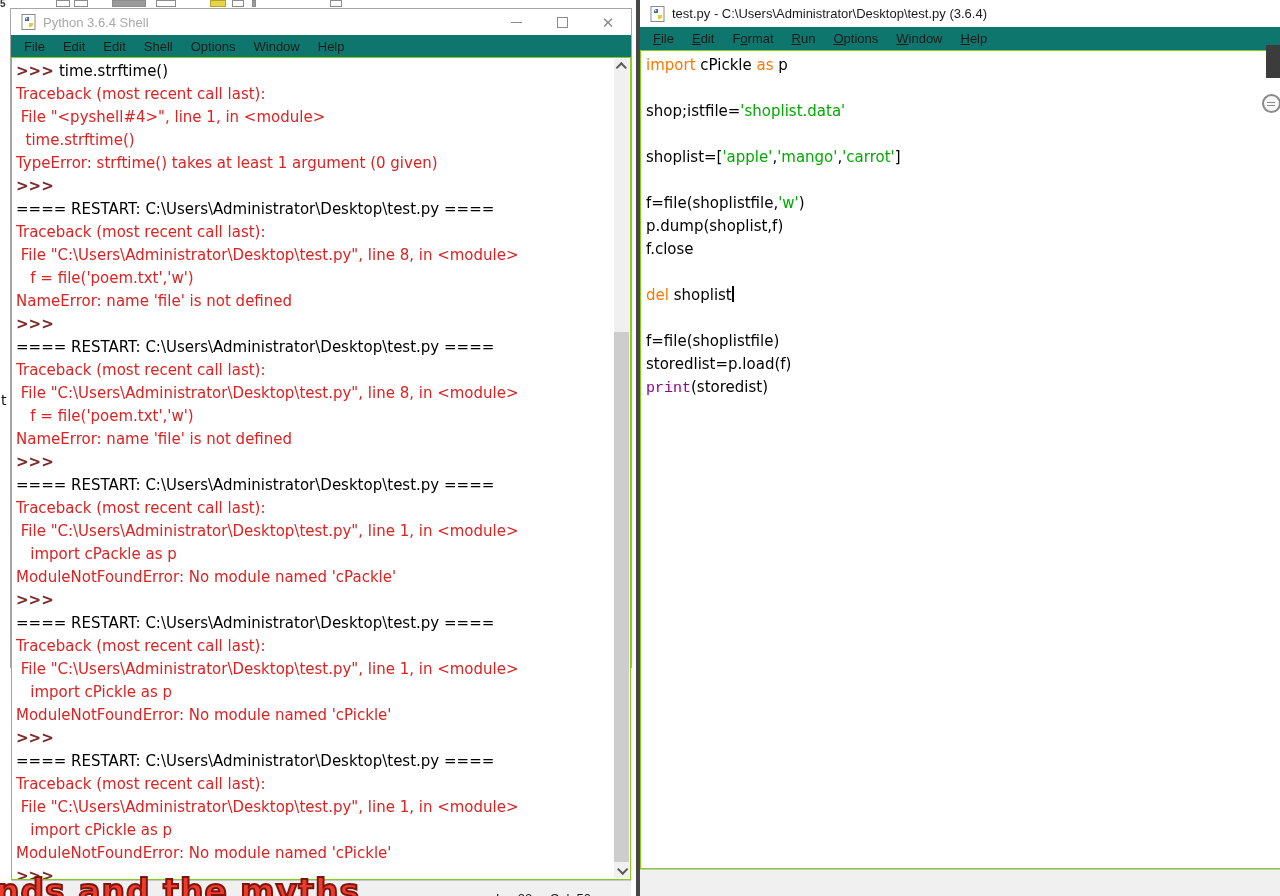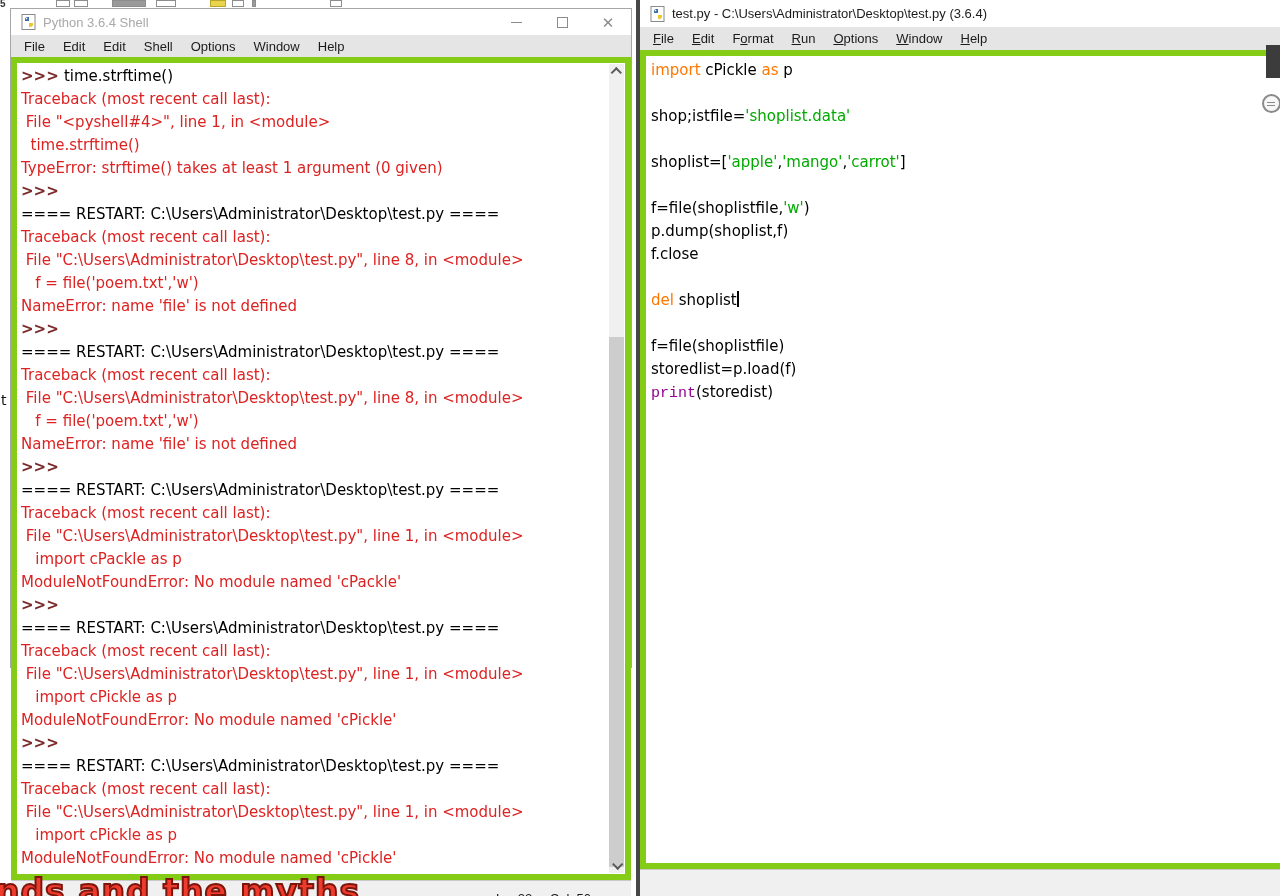--- a/index.html
+++ b/index.html
@@ -20,27 +20,27 @@
   #shell-win .title-text{color:#a9a9a9;}
   #editor-win .title-text{color:#1b1b1b;}
   .win-controls{position:absolute;right:0;top:0;height:100%;display:flex;}
   .win-btn{width:46px;height:100%;display:flex;align-items:center;justify-content:center;
     font-size:13px;cursor:default;}
   #shell-win .win-btn{color:#8b8b8b;}
   #editor-win .win-btn{color:#222;}
   .maxbox{width:9px;height:9px;border:1px solid currentColor;display:inline-block;}
   .minline{width:11px;height:0;border-top:1px solid currentColor;display:inline-block;}
   .closex{font-size:15px;line-height:1;}
-  .menubar{position:relative;height:22px;display:flex;align-items:center;background:#e5e5e5;
+  .menubar{position:relative;height:22px;display:flex;align-items:center;background:#0f766e;
     border-bottom:1px solid #f2f2f2;padding-left:4px;}
   #editor-win .menubar{height:23px;}
   .menu-item{font-size:13px;color:#1b1b1b;padding:0 9px;white-space:nowrap;}
   .menu-item u{text-decoration:underline;}
   
-  .textarea{position:absolute;left:0;right:0;background:#fff;border:6px solid #84cc16;
+  .textarea{position:absolute;left:0;right:0;background:#fff;border:1px solid #84cc16;
     box-sizing:border-box;overflow:hidden;}
   #shell-text{top:48px;height:823px;}
   #editor-text{top:50px;height:819px;}
   .textbody{position:absolute;left:0;top:0;right:16px;bottom:0;overflow:hidden;
     font-family:"DejaVu Sans",sans-serif;font-size:15px;line-height:23px;
     padding:2px 0 0 4px;white-space:pre;}
   #editor-text .textbody{padding-top:3px;padding-left:5px;}
   .code-line{height:23px;min-height:23px;}
   .tk-plain{color:var(--plain);}
   .tk-kw{color:var(--kw);}

